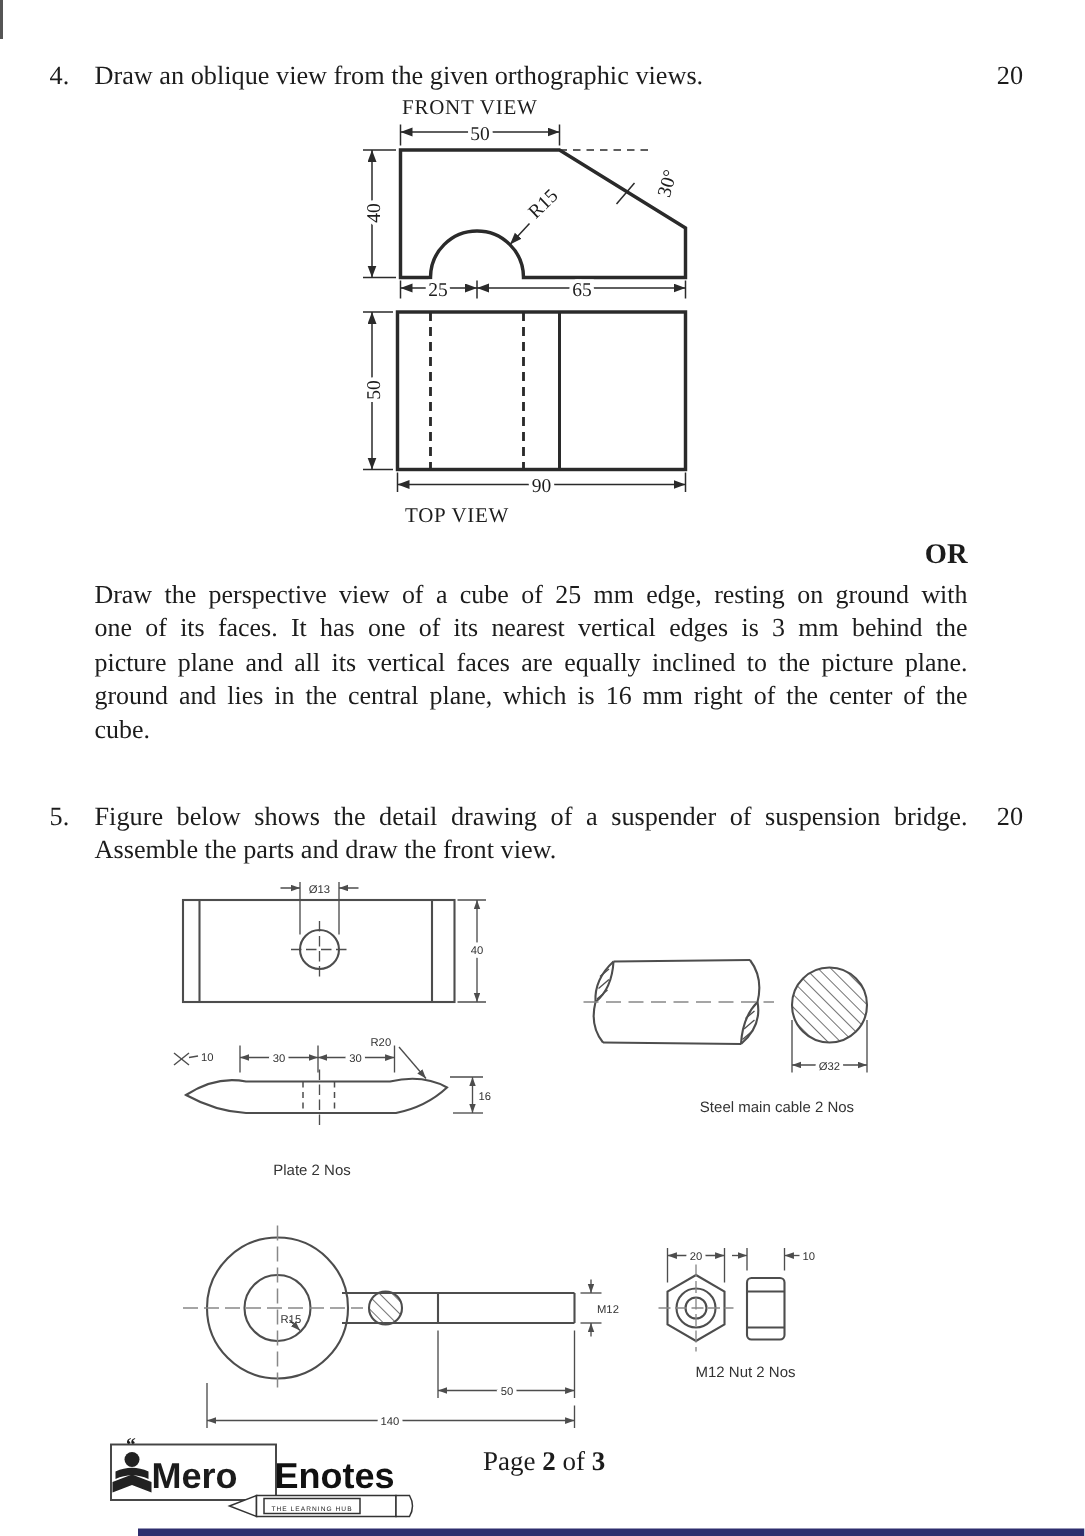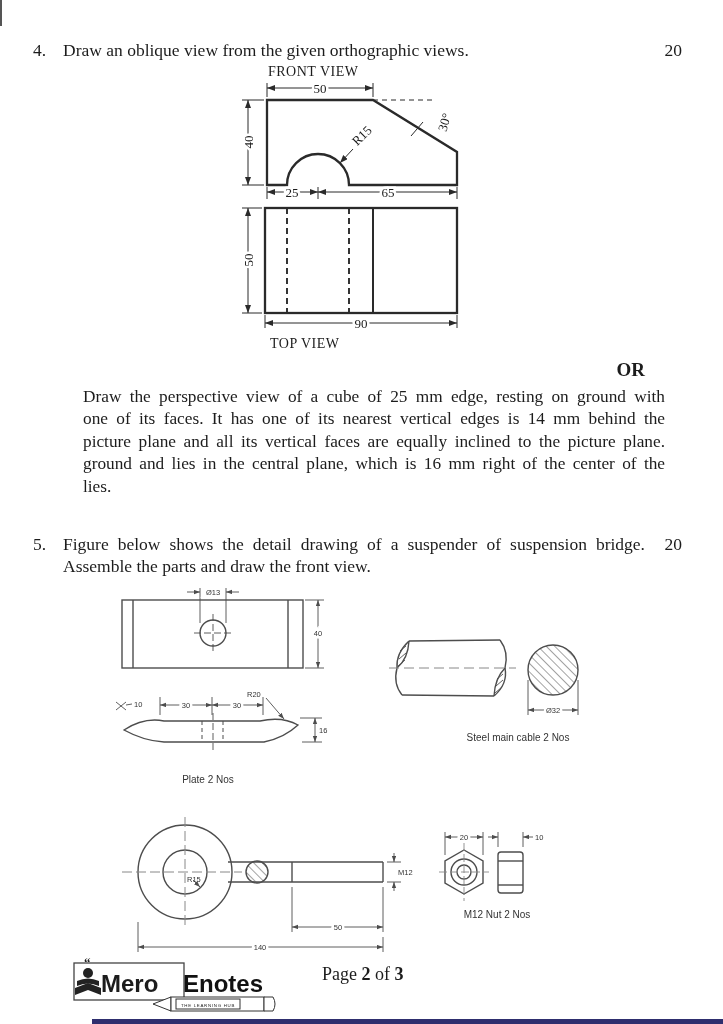--- a/index.html
+++ b/index.html
@@ -2,21 +2,21 @@
 <html><head>
 <meta charset="utf-8">
 <style>
   html,body{margin:0;padding:0;}
   body{width:723px;height:1024px;position:relative;background:#ffffff;overflow:hidden;
        font-family:"Liberation Serif", serif;color:#1c1c1c;}
   .abs{position:absolute;}
   .qnum{font-size:17.5px;}
   .qtext{font-size:17.5px;}
   .marks{font-size:17.5px;}
-  .para{width:582px;font-size:17.3px;line-height:22.4px;margin-left:20px;}
+  .para{width:582px;font-size:17.3px;line-height:22.4px;}
   .jline{text-align:justify;text-align-last:justify;}
   .orhead{font-weight:bold;font-size:19px;}
   svg text{fill:#1c1c1c;}
   .dim1{font-size:13px;font-family:"Liberation Serif",serif;}
   .dim2{font-size:7.5px;font-family:"Liberation Sans",sans-serif;fill:#333;}
   .figlabel{font-size:10px;font-family:"Liberation Sans",sans-serif;fill:#333;}
   .viewlabel{font-size:14px;letter-spacing:.5px;}
   .ko{paint-order:stroke;stroke:#ffffff;stroke-width:5px;}
   .footer-page{font-size:18px;}
   .brand-mero{font:bold 24px "Liberation Sans",sans-serif;}
@@ -96,24 +96,24 @@
   </g>
   <text class="dim1 ko" x="23" y="205" text-anchor="middle" transform="rotate(-90 23 200)">50</text>
   <text class="dim1 ko" x="136" y="268" text-anchor="middle">90</text>
   <text class="viewlabel" x="45" y="288">TOP VIEW</text>
 </svg>
 
 <div class="abs orhead" style="left:63px;top:359px;width:582px;text-align:right;">OR</div>
 
 <div class="abs para" style="left:63px;top:386px;">
   <div class="jline">Draw the perspective view of a cube of 25 mm edge, resting on ground with</div>
-  <div class="jline">one of its faces. It has one of its nearest vertical edges is 14 mm behind the</div>
+  <div class="jline">one of its faces. It has one of its nearest vertical edges is 3 mm behind the</div>
   <div class="jline">picture plane and all its vertical faces are equally inclined to the picture plane.</div>
   <div class="jline">ground and lies in the central plane, which is 16 mm right of the center of the</div>
-  <div>lies.</div>
+  <div>cube.</div>
 </div>
 
 <div class="abs qnum" style="left:33px;top:534px;">5.</div>
 <div class="abs qtext jline" style="left:63px;top:534px;width:582px;">Figure below shows the detail drawing of a suspender of suspension bridge.</div>
 <div class="abs marks" style="right:41px;top:534px;">20</div>
 <div class="abs qtext" style="left:63px;top:556px;">Assemble the parts and draw the front view.</div>
 
 <svg class="abs" style="left:60px;top:585px;" width="620" height="385" viewBox="0 0 620 385">
   <defs>
     <marker id="ar2" orient="auto-start-reverse" markerWidth="8" markerHeight="6" refX="7" refY="2.5">

